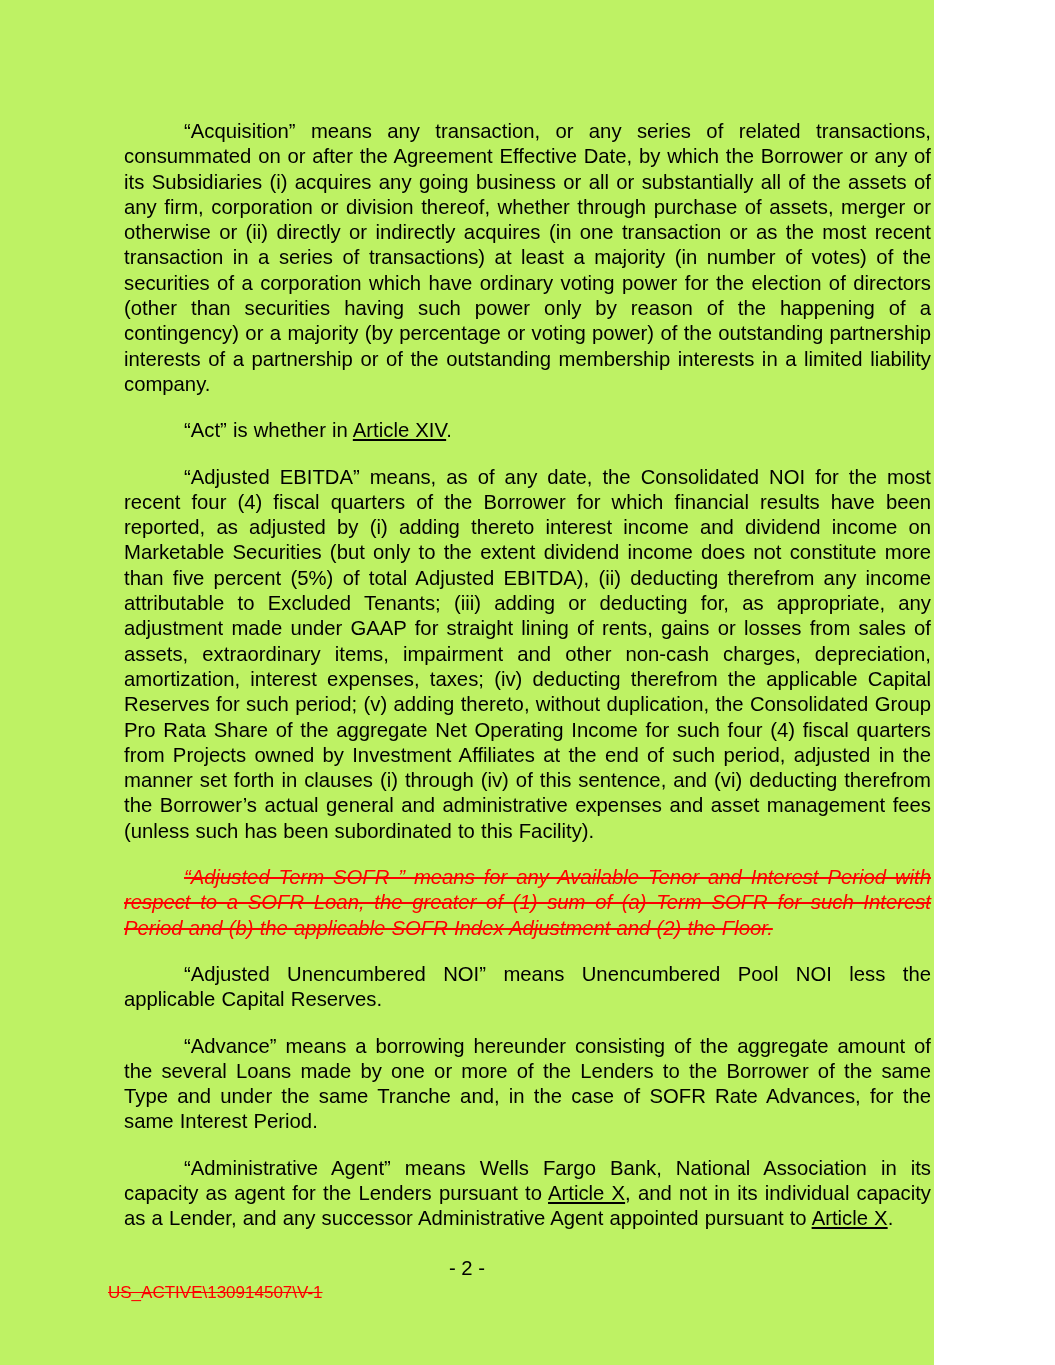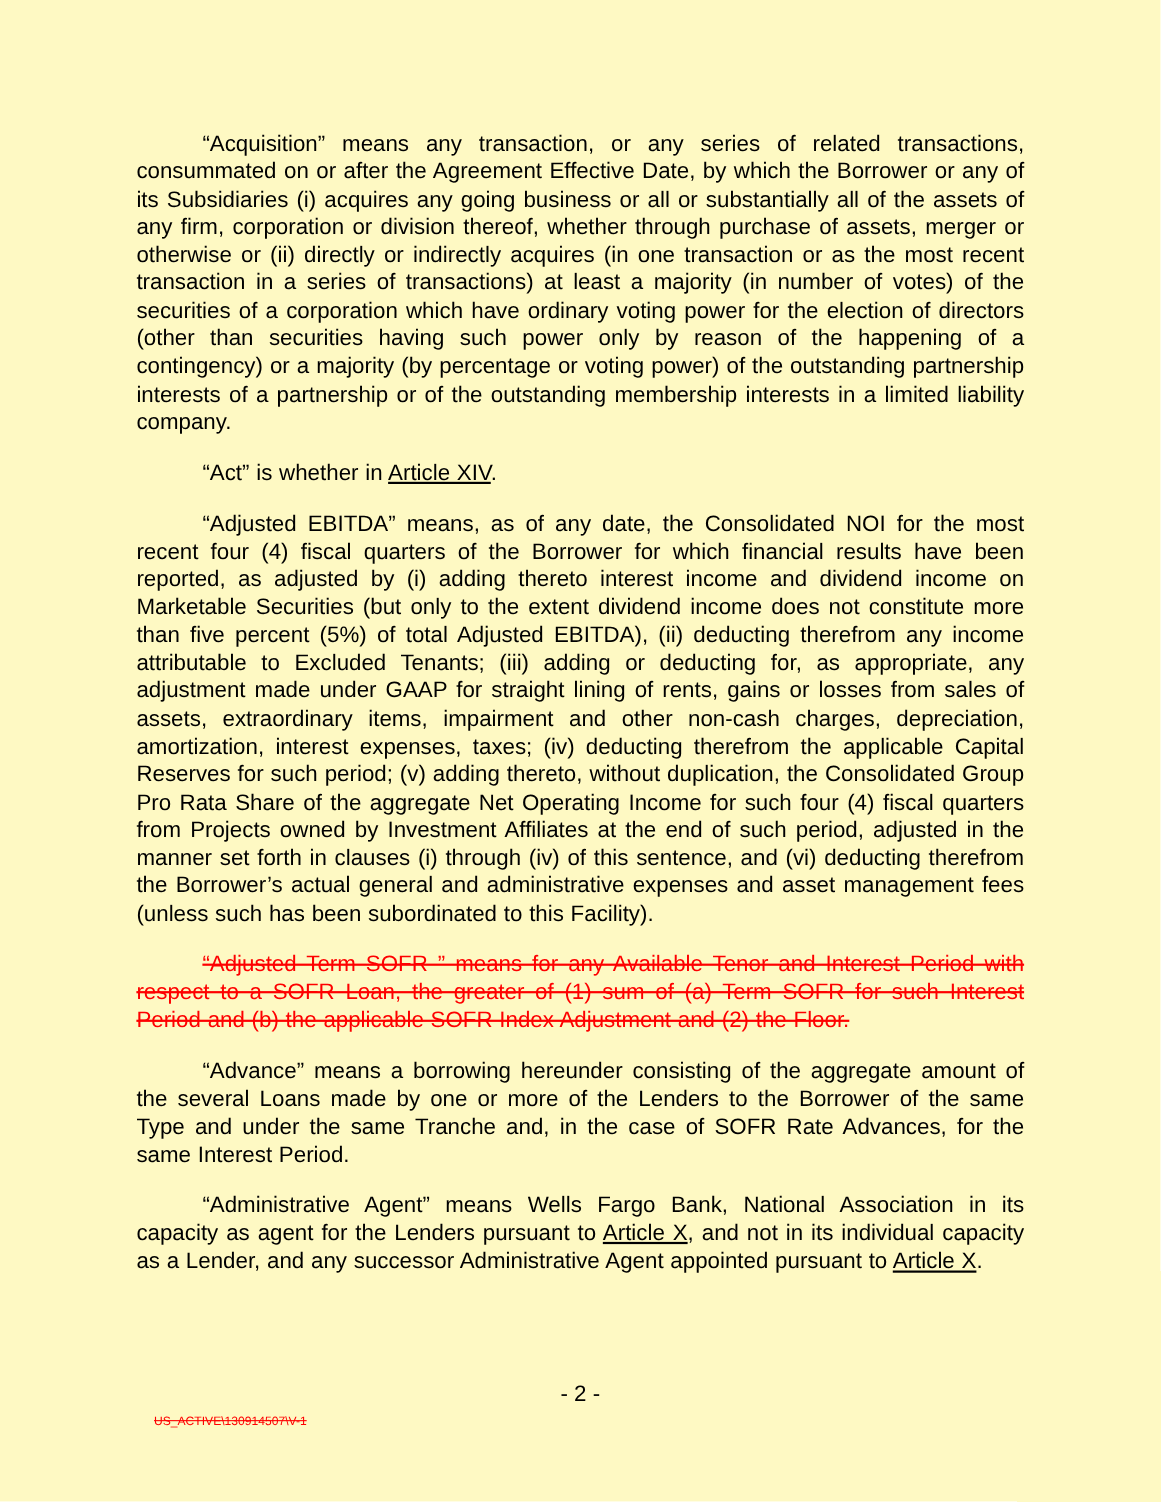--- a/index.html
+++ b/index.html
@@ -2,23 +2,23 @@
 <html><head>
 <meta charset="utf-8">
 <style>
   html, body {
     margin: 0;
     padding: 0;
     background: #ffffff;
   }
   .page {
     position: relative;
-    width: 1055px;
+    width: 934px;
     height: 1365px;
-    background: #fef9c3;
+    background: #bef264;
     font-family: "Liberation Sans", "DejaVu Sans", sans-serif;
     color: #000000;
     overflow: hidden;
   }
   .doc-body {
     position: absolute;
     left: 124px;
     top: 119px;
     width: 807px;
   }
@@ -26,51 +26,53 @@
     margin: 0 0 21px 0;
     font-size: 20.3px;
     line-height: 25.3px;
     text-align: justify;
     text-indent: 60px;
     word-spacing: 0.5px;
   }
   p.para.deleted {
     color: #fe0000;
     text-decoration: line-through;
+    font-style: italic;
   }
   span.uline {
     text-decoration: underline;
   }
   .page-number {
     position: absolute;
     top: 1256px;
     left: 0;
     width: 100%;
     text-align: center;
     font-size: 20.3px;
     line-height: 25.3px;
     color: #000000;
   }
   .doc-id {
     position: absolute;
     top: 1284px;
-    left: 140px;
-    font-size: 11px;
+    left: 108px;
+    font-size: 17px;
     line-height: 17px;
     color: #fe0000;
     text-decoration: line-through;
   }
 </style>
 </head>
 <body>
 
 <div class="page">
   <div class="doc-body">
       <p class="para"><span class="">“Acquisition” means any transaction, or any series of related transactions, consummated on or after the Agreement Effective Date, by which the Borrower or any of its Subsidiaries (i) acquires any going business or all or substantially all of the assets of any firm, corporation or division thereof, whether through purchase of assets, merger or otherwise or (ii) directly or indirectly acquires (in one transaction or as the most recent transaction in a series of transactions) at least a majority (in number of votes) of the securities of a corporation which have ordinary voting power for the election of directors (other than securities having such power only by reason of the happening of a contingency) or a majority (by percentage or voting power) of the outstanding partnership interests of a partnership or of the outstanding membership interests in a limited liability company.</span></p>
       <p class="para"><span class="">“Act” is whether in </span><span class="uline">Article XIV</span><span class="">.</span></p>
       <p class="para"><span class="">“Adjusted EBITDA” means, as of any date, the Consolidated NOI for the most recent four (4) fiscal quarters of the Borrower for which financial results have been reported, as adjusted by (i) adding thereto interest income and dividend income on Marketable Securities (but only to the extent dividend income does not constitute more than five percent (5%) of total Adjusted EBITDA), (ii) deducting therefrom any income attributable to Excluded Tenants; (iii) adding or deducting for, as appropriate, any adjustment made under GAAP for straight lining of rents, gains or losses from sales of assets, extraordinary items, impairment and other non-cash charges, depreciation, amortization, interest expenses, taxes; (iv) deducting therefrom the applicable Capital Reserves for such period; (v) adding thereto, without duplication, the Consolidated Group Pro Rata Share of the aggregate Net Operating Income for such four (4) fiscal quarters from Projects owned by Investment Affiliates at the end of such period, adjusted in the manner set forth in clauses (i) through (iv) of this sentence, and (vi) deducting therefrom the Borrower’s actual general and administrative expenses and asset management fees (unless such has been subordinated to this Facility).</span></p>
       <p class="para deleted"><span class="">“Adjusted Term SOFR ” means for any Available Tenor and Interest Period with respect to a SOFR Loan, the greater of (1) sum of (a) Term SOFR for such Interest Period and (b) the applicable SOFR Index Adjustment and (2) the Floor.</span></p>
+      <p class="para"><span class="">“Adjusted Unencumbered NOI” means Unencumbered Pool NOI less the applicable Capital Reserves.</span></p>
       <p class="para"><span class="">“Advance” means a borrowing hereunder consisting of the aggregate amount of the several Loans made by one or more of the Lenders to the Borrower of the same Type and under the same Tranche and, in the case of SOFR Rate Advances, for the same Interest Period.</span></p>
       <p class="para"><span class="">“Administrative Agent” means Wells Fargo Bank, National Association in its capacity as agent for the Lenders pursuant to </span><span class="uline">Article X</span><span class="">, and not in its individual capacity as a Lender, and any successor Administrative Agent appointed pursuant to </span><span class="uline">Article X</span><span class="">.</span></p>
     </div>
   <div class="page-number">- 2 -</div>
   <div class="doc-id">US_ACTIVE\130914507\V-1</div>
 </div>
 
 </body></html>

